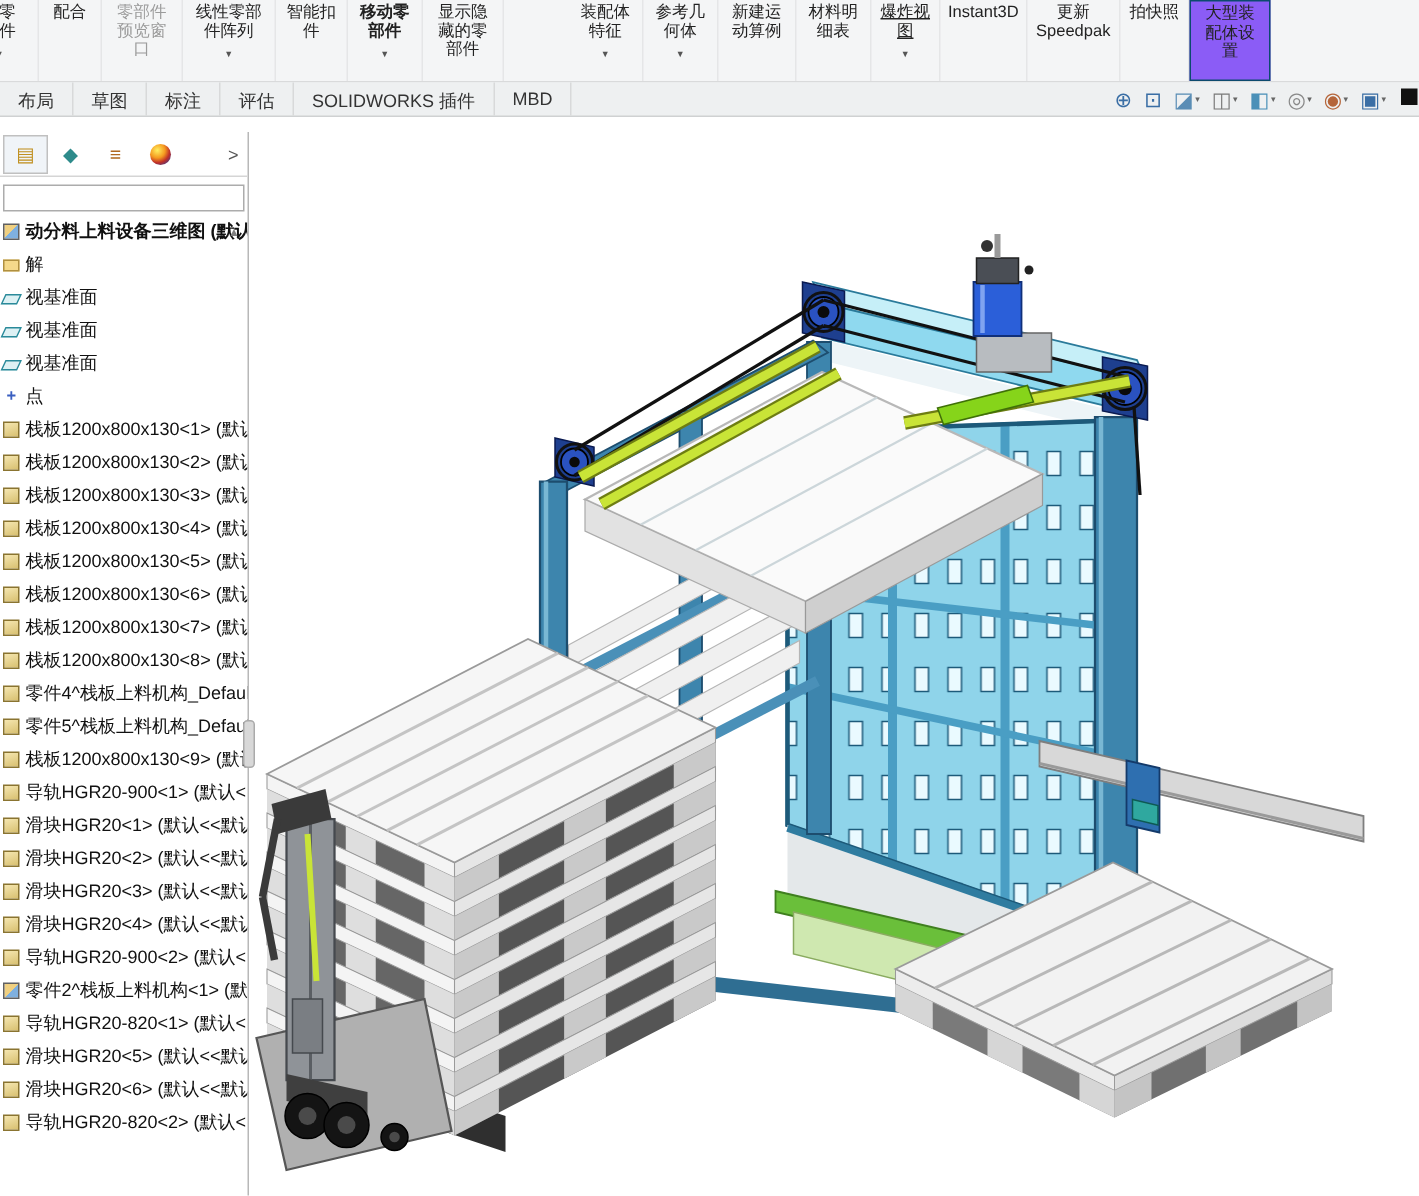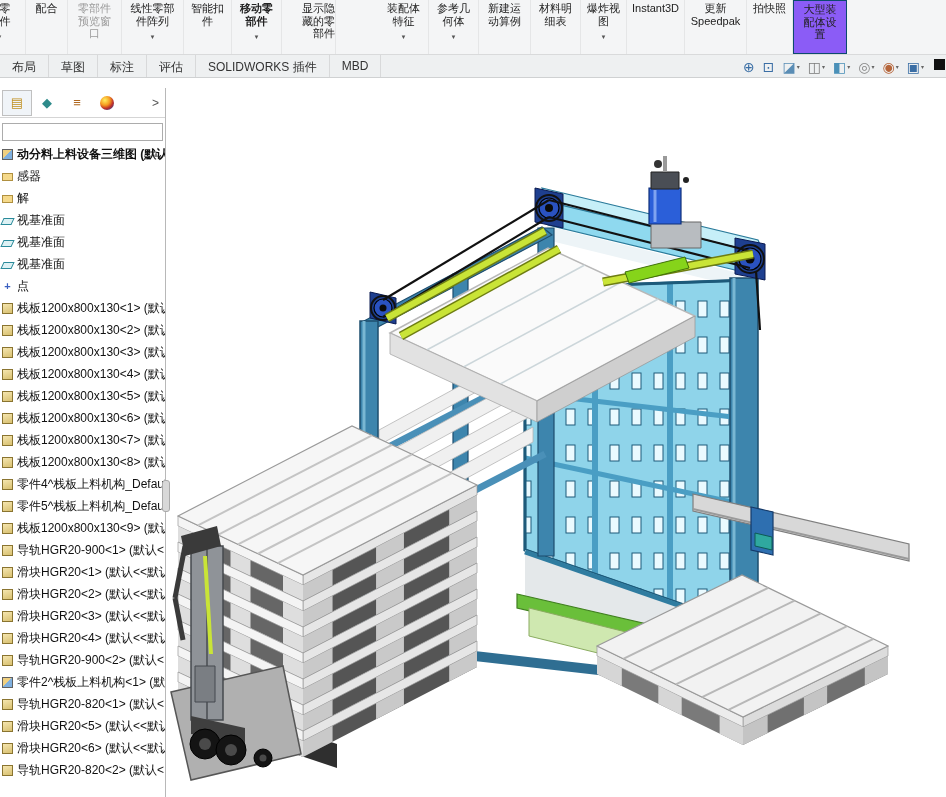--- a/index.html
+++ b/index.html
@@ -83,21 +83,21 @@
       </div>
       <div class="rbtn" style="width: 48px;">
         <div class="rline">智能扣</div>
         <div class="rline">件</div>
       </div>
       <div class="rbtn" style="width: 50px; font-weight: bold;">
         <div class="rline">移动零</div>
         <div class="rline">部件</div>
         <div class="rarrow">▼</div>
       </div>
-      <div class="rbtn" style="width: 54px; text-align: right;">
+      <div class="rbtn" style="width: 54px;">
         <div class="rline">显示隐</div>
         <div class="rline">藏的零</div>
         <div class="rline">部件</div>
       </div>
       <div class="rbtn" style="width: 50px; margin-left: 43px;">
         <div class="rline">装配体</div>
         <div class="rline">特征</div>
         <div class="rarrow">▼</div>
       </div>
       <div class="rbtn" style="width: 50px;">
@@ -106,21 +106,21 @@
         <div class="rarrow">▼</div>
       </div>
       <div class="rbtn" style="width: 52px;">
         <div class="rline">新建运</div>
         <div class="rline">动算例</div>
       </div>
       <div class="rbtn" style="width: 50px;">
         <div class="rline">材料明</div>
         <div class="rline">细表</div>
       </div>
-      <div class="rbtn" style="width: 46px;">
+      <div class="rbtn" style="width: 46px; text-decoration: underline;">
         <div class="rline">爆炸视</div>
         <div class="rline">图</div>
         <div class="rarrow">▼</div>
       </div>
       <div class="rbtn" style="width: 58px;">
         <div class="rline">Instant3D</div>
       </div>
       <div class="rbtn" style="width: 62px;">
         <div class="rline">更新</div>
         <div class="rline">Speedpak</div>
@@ -388,24 +388,20 @@
   <div class="panel-filter">
     <input value="" style="">
   </div>
   <div class="tree" id="tree">
       <div class="trow bold">
         <span class="tico ico-assembly-icon"></span>
         <span>动分料上料设备三维图 (默认·&lt;</span>
       </div>
       <div class="trow">
         <span class="tico ico-folder-icon"></span>
-        <span>感器</span>
-      </div>
-      <div class="trow">
-        <span class="tico ico-folder-icon"></span>
         <span>解</span>
       </div>
       <div class="trow">
         <span class="tico ico-plane-icon"></span>
         <span>视基准面</span>
       </div>
       <div class="trow">
         <span class="tico ico-plane-icon"></span>
         <span>视基准面</span>
       </div>

